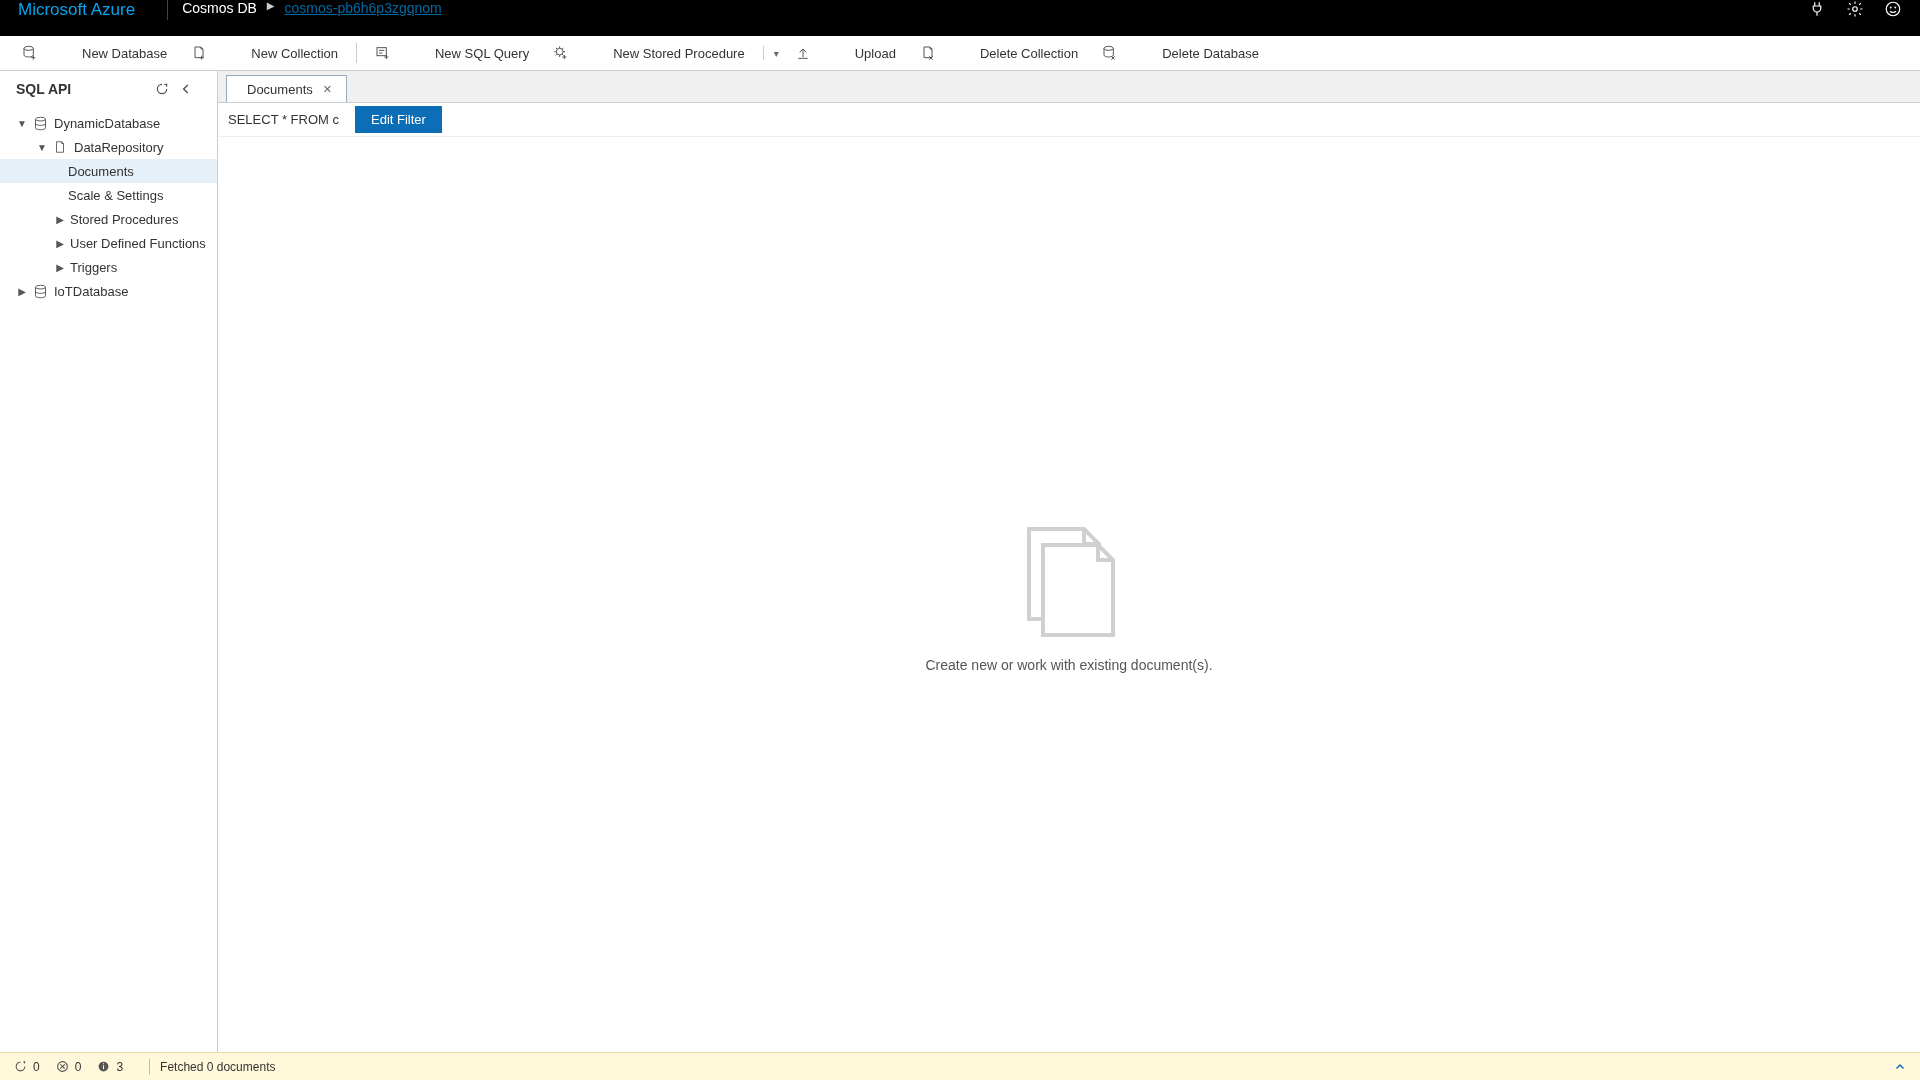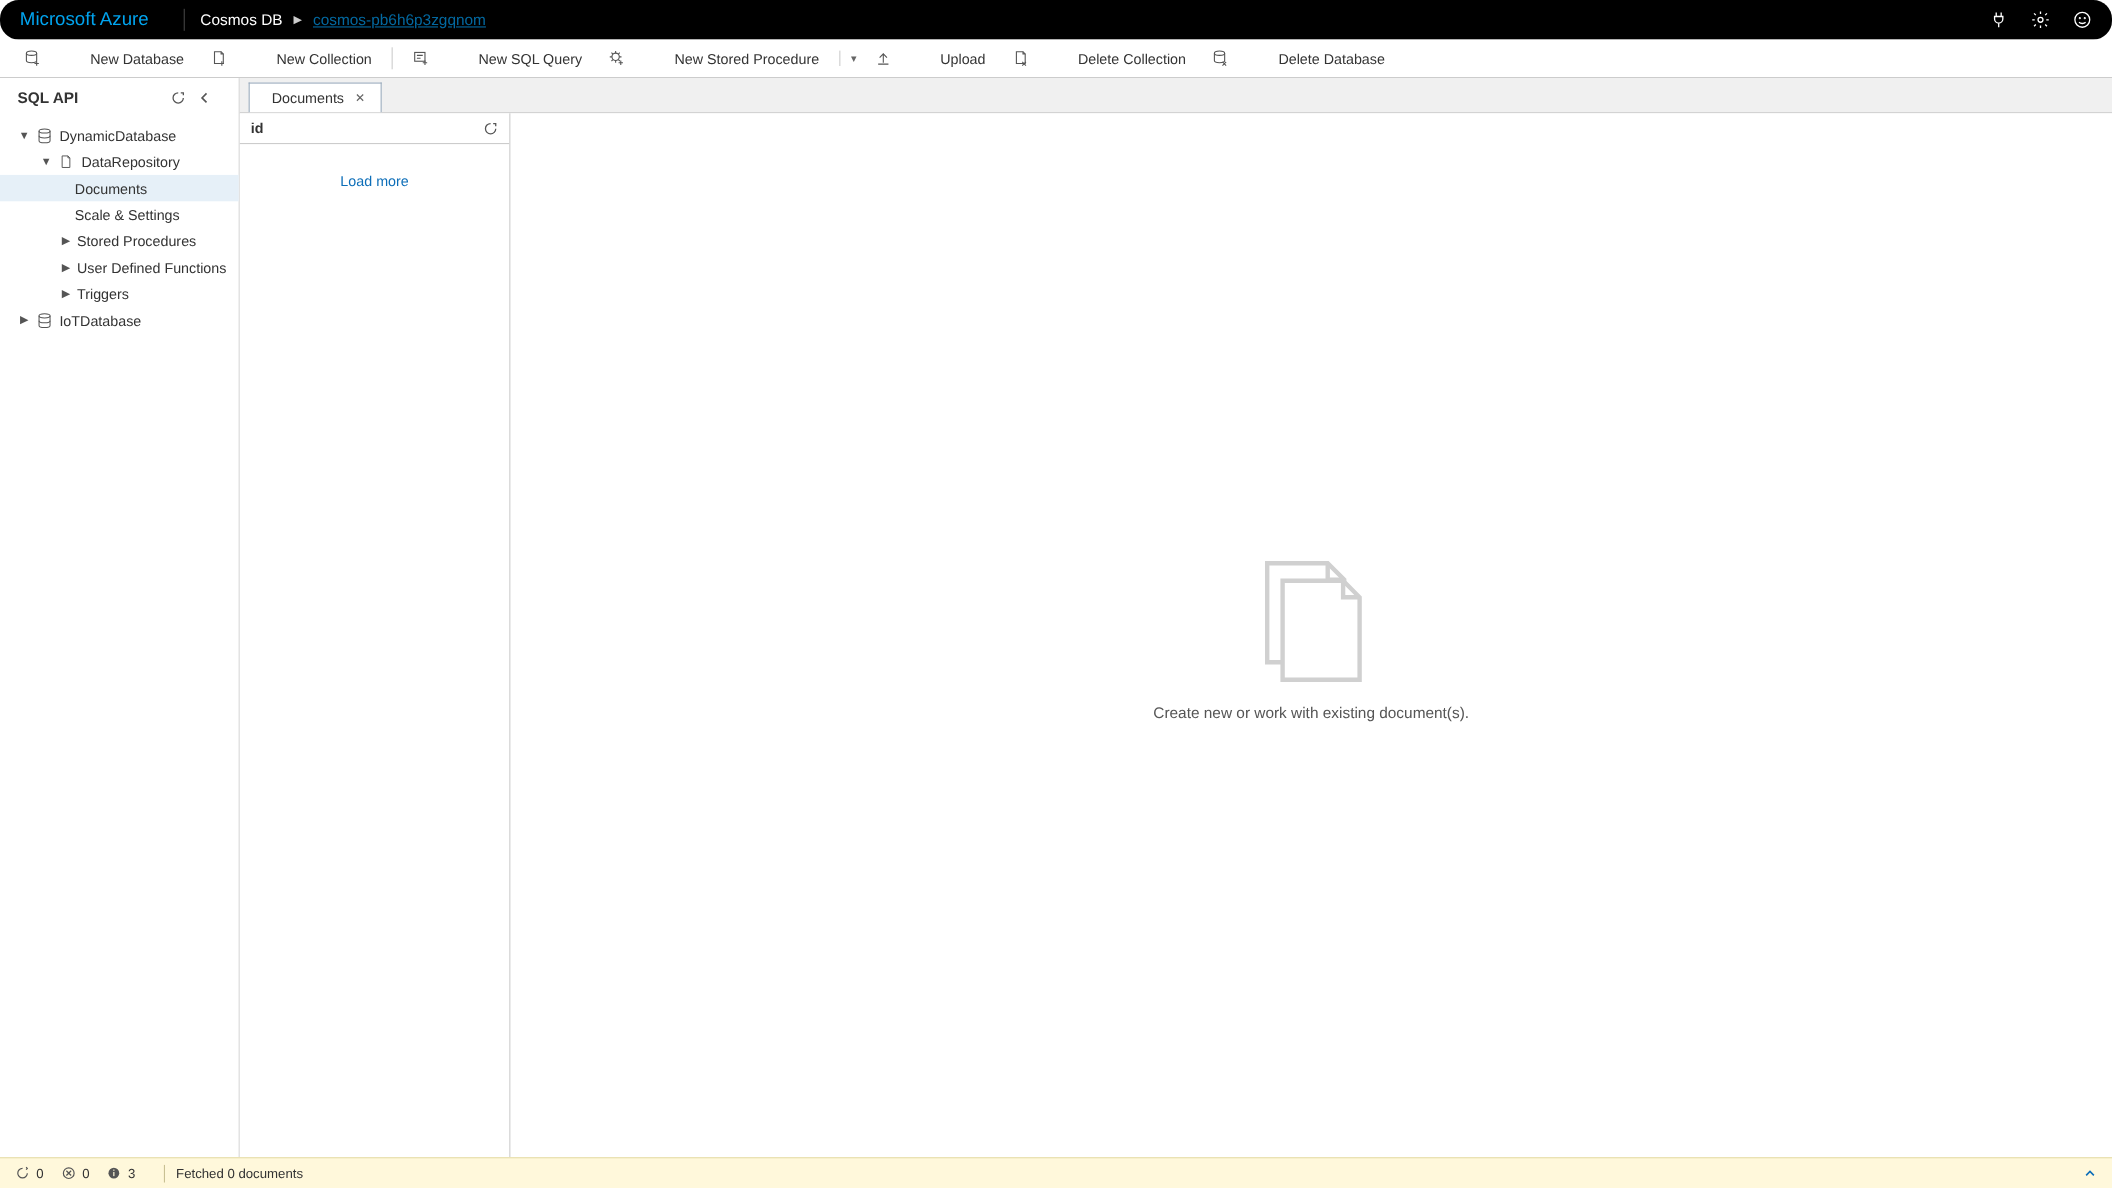--- a/index.html
+++ b/index.html
@@ -1,19 +1,19 @@
 <!DOCTYPE html>
 <html><head>
 <meta charset="utf-8">
 <style>
 * { box-sizing: border-box; margin: 0; padding: 0; }
 body { font-family: "Segoe UI", Arial, sans-serif; font-size: 13px; color: #333; background: #fff; width: 1920px; height: 1080px; overflow: hidden; display: flex; flex-direction: column; }
 
 
-.topbar { background: #000; color: #fff; height: 36px; display: flex; align-items: center; padding: 0 18px; border-radius: 17px; }
+.topbar { background: #000; color: #fff; height: 36px; display: flex; padding: 0 18px; }
 .topbar .brand { color: #00a4ef; font-size: 17px; font-weight: 500; margin-right: 18px; }
 .topbar .divider { width: 1px; height: 20px; background: #444; margin: 0 14px; }
 .topbar .crumb-service { color: #fff; font-size: 14px; }
 .topbar .crumb-arrow { margin: 0 10px; color: #ccc; font-size: 10px; }
 .topbar .crumb-resource { color: #0369a1; font-size: 14px; text-decoration: underline; }
 .topbar .spacer { flex: 1; }
 .topbar .topicon { margin-left: 20px; cursor: pointer; }
 .topbar svg { stroke: #fff; fill: none; }
 
 
@@ -260,35 +260,25 @@
   <div class="content">
     <div class="tabs-row">
       <div class="tab">
         <span>Documents</span>
         <span class="close">✕</span>
       </div>
     </div>
 
 
     <div class="docsarea">
+      <div class="queryrow">
+        <span class="qtxt">SELECT * FROM c</span>
+        <button class="btn-primary">Edit Filter</button>
+      </div>
       <div class="split">
-        <div class="idcol">
-          <div class="idheader">
-            <span>id</span>
-            <span class="reload">
-              <svg width="14" height="14" viewBox="0 0 24 24" stroke="#555" fill="none" stroke-width="2">
-                  <path d="M20 12A8 8 0 1 1 12 4"></path>
-                  <path d="M16 4h4v4"></path>
-                </svg>
-            </span>
-          </div>
-          <div class="loadmore">
-            <a>Load more</a>
-          </div>
-        </div>
         <div class="viewer">
           <div class="placeholder-icon">
             <svg width="120" height="120" viewBox="0 0 120 120" stroke="#d0d0d0" fill="none" stroke-width="4">
               <path d="M20 12h55l15 15v75H20z"></path>
               <path d="M75 12v15h15"></path>
               <path d="M34 28h55l15 15v75H34z" fill="#fff"></path>
               <path d="M89 28v15h15"></path>
             </svg>
           </div>
           <div class="placeholder-text">Create new or work with existing document(s).</div>

